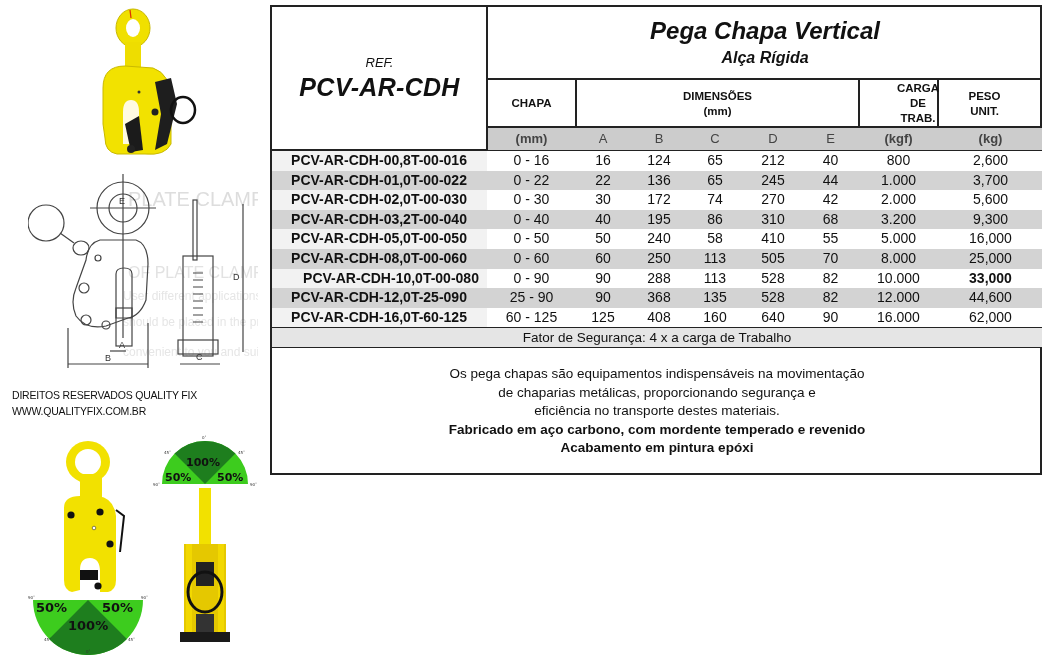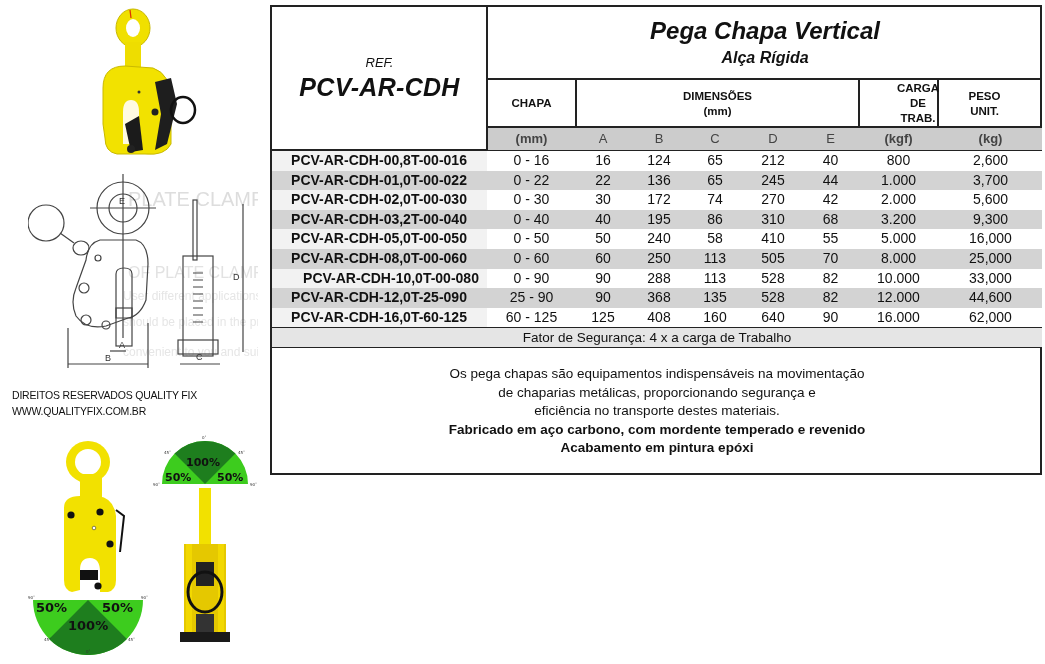--- a/index.html
+++ b/index.html
@@ -283,21 +283,21 @@
     <div class="row even" style="top:117.6px;">
       <div class="ref-bg"></div>
       <div class="cell code" style="left:12px;width:214px;">PCV-AR-CDH-10,0T-00-080</div>
       <div class="cell" style="left:216px;width:87px;">0 - 90</div>
       <div class="cell" style="left:303px;width:56px;">90</div>
       <div class="cell" style="left:359px;width:56px;">288</div>
       <div class="cell" style="left:415px;width:56px;">113</div>
       <div class="cell" style="left:471px;width:60px;">528</div>
       <div class="cell" style="left:531px;width:55px;">82</div>
       <div class="cell" style="left:588px;width:77px;">10.000</div>
-      <div class="cell" style="left:667px;width:103px;">33,000</div>
+      <div class="cell" style="left:667px;width:103px;font-weight:bold;">33,000</div>
     </div>
     <div class="row alt" style="top:137.2px;">
       <div class="ref-bg"></div>
       <div class="cell code" style="left:0;width:214px;">PCV-AR-CDH-12,0T-25-090</div>
       <div class="cell" style="left:216px;width:87px;">25 - 90</div>
       <div class="cell" style="left:303px;width:56px;">90</div>
       <div class="cell" style="left:359px;width:56px;">368</div>
       <div class="cell" style="left:415px;width:56px;">135</div>
       <div class="cell" style="left:471px;width:60px;">528</div>
       <div class="cell" style="left:531px;width:55px;">82</div>

